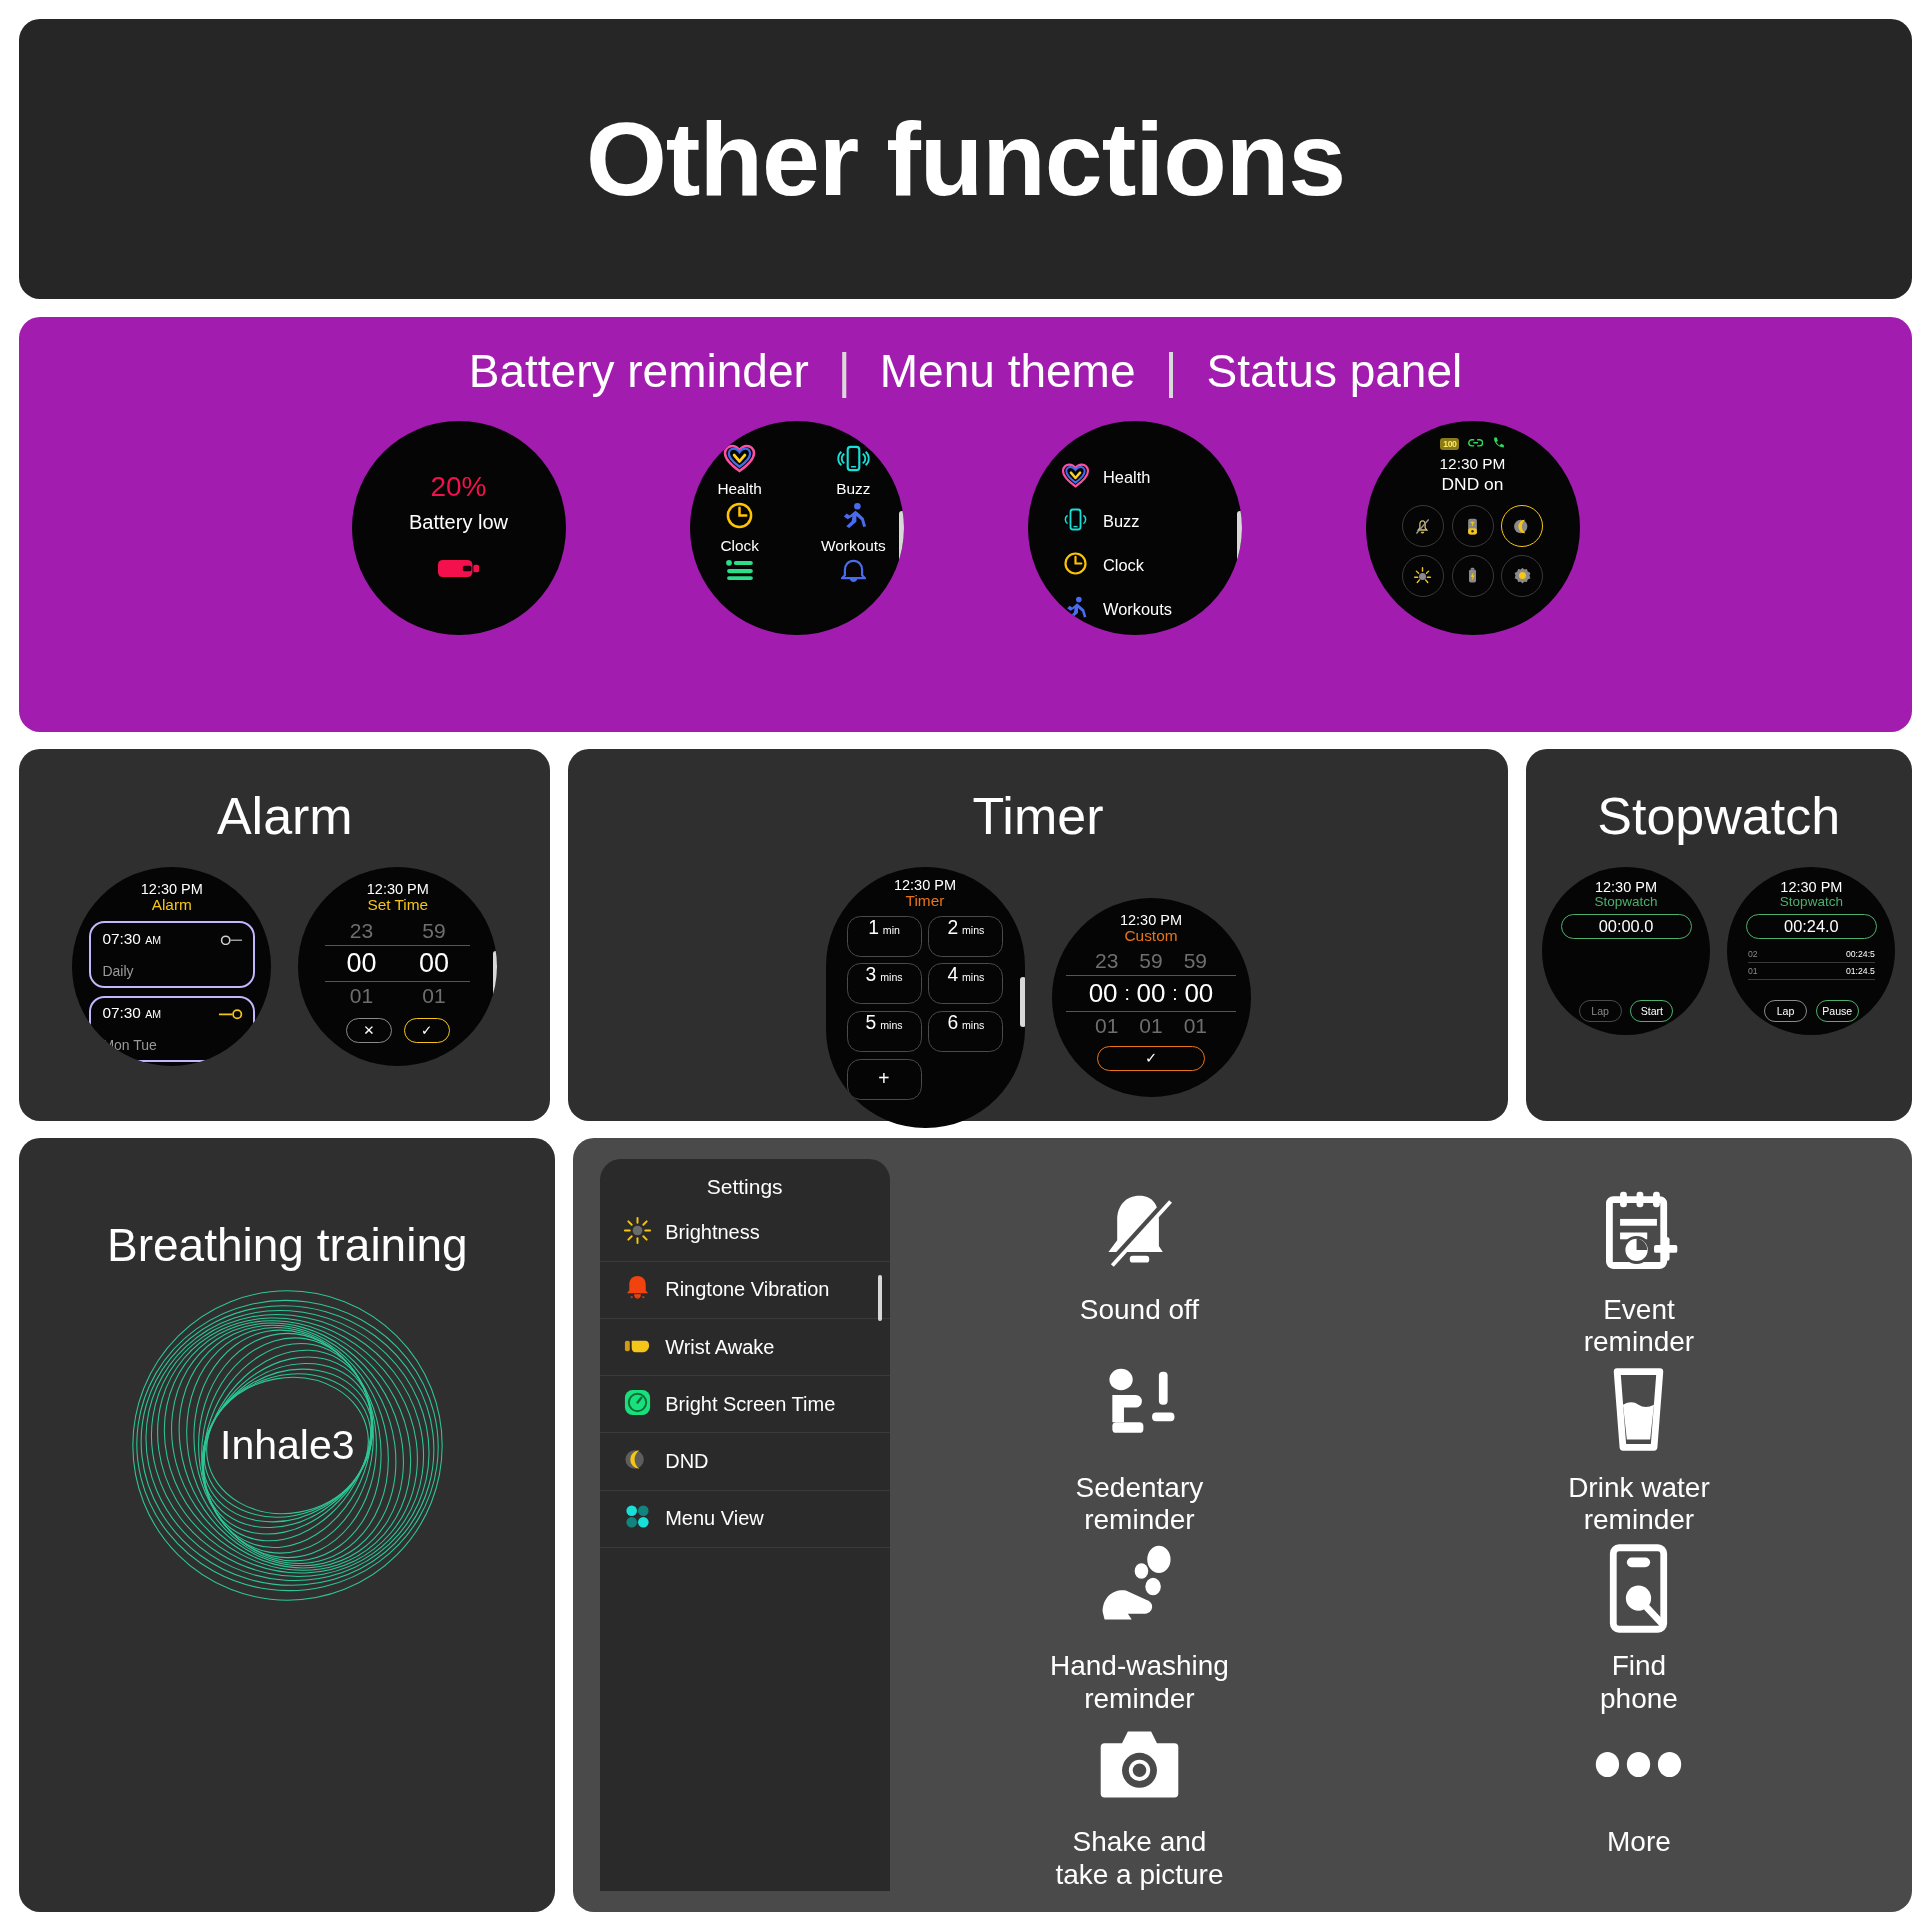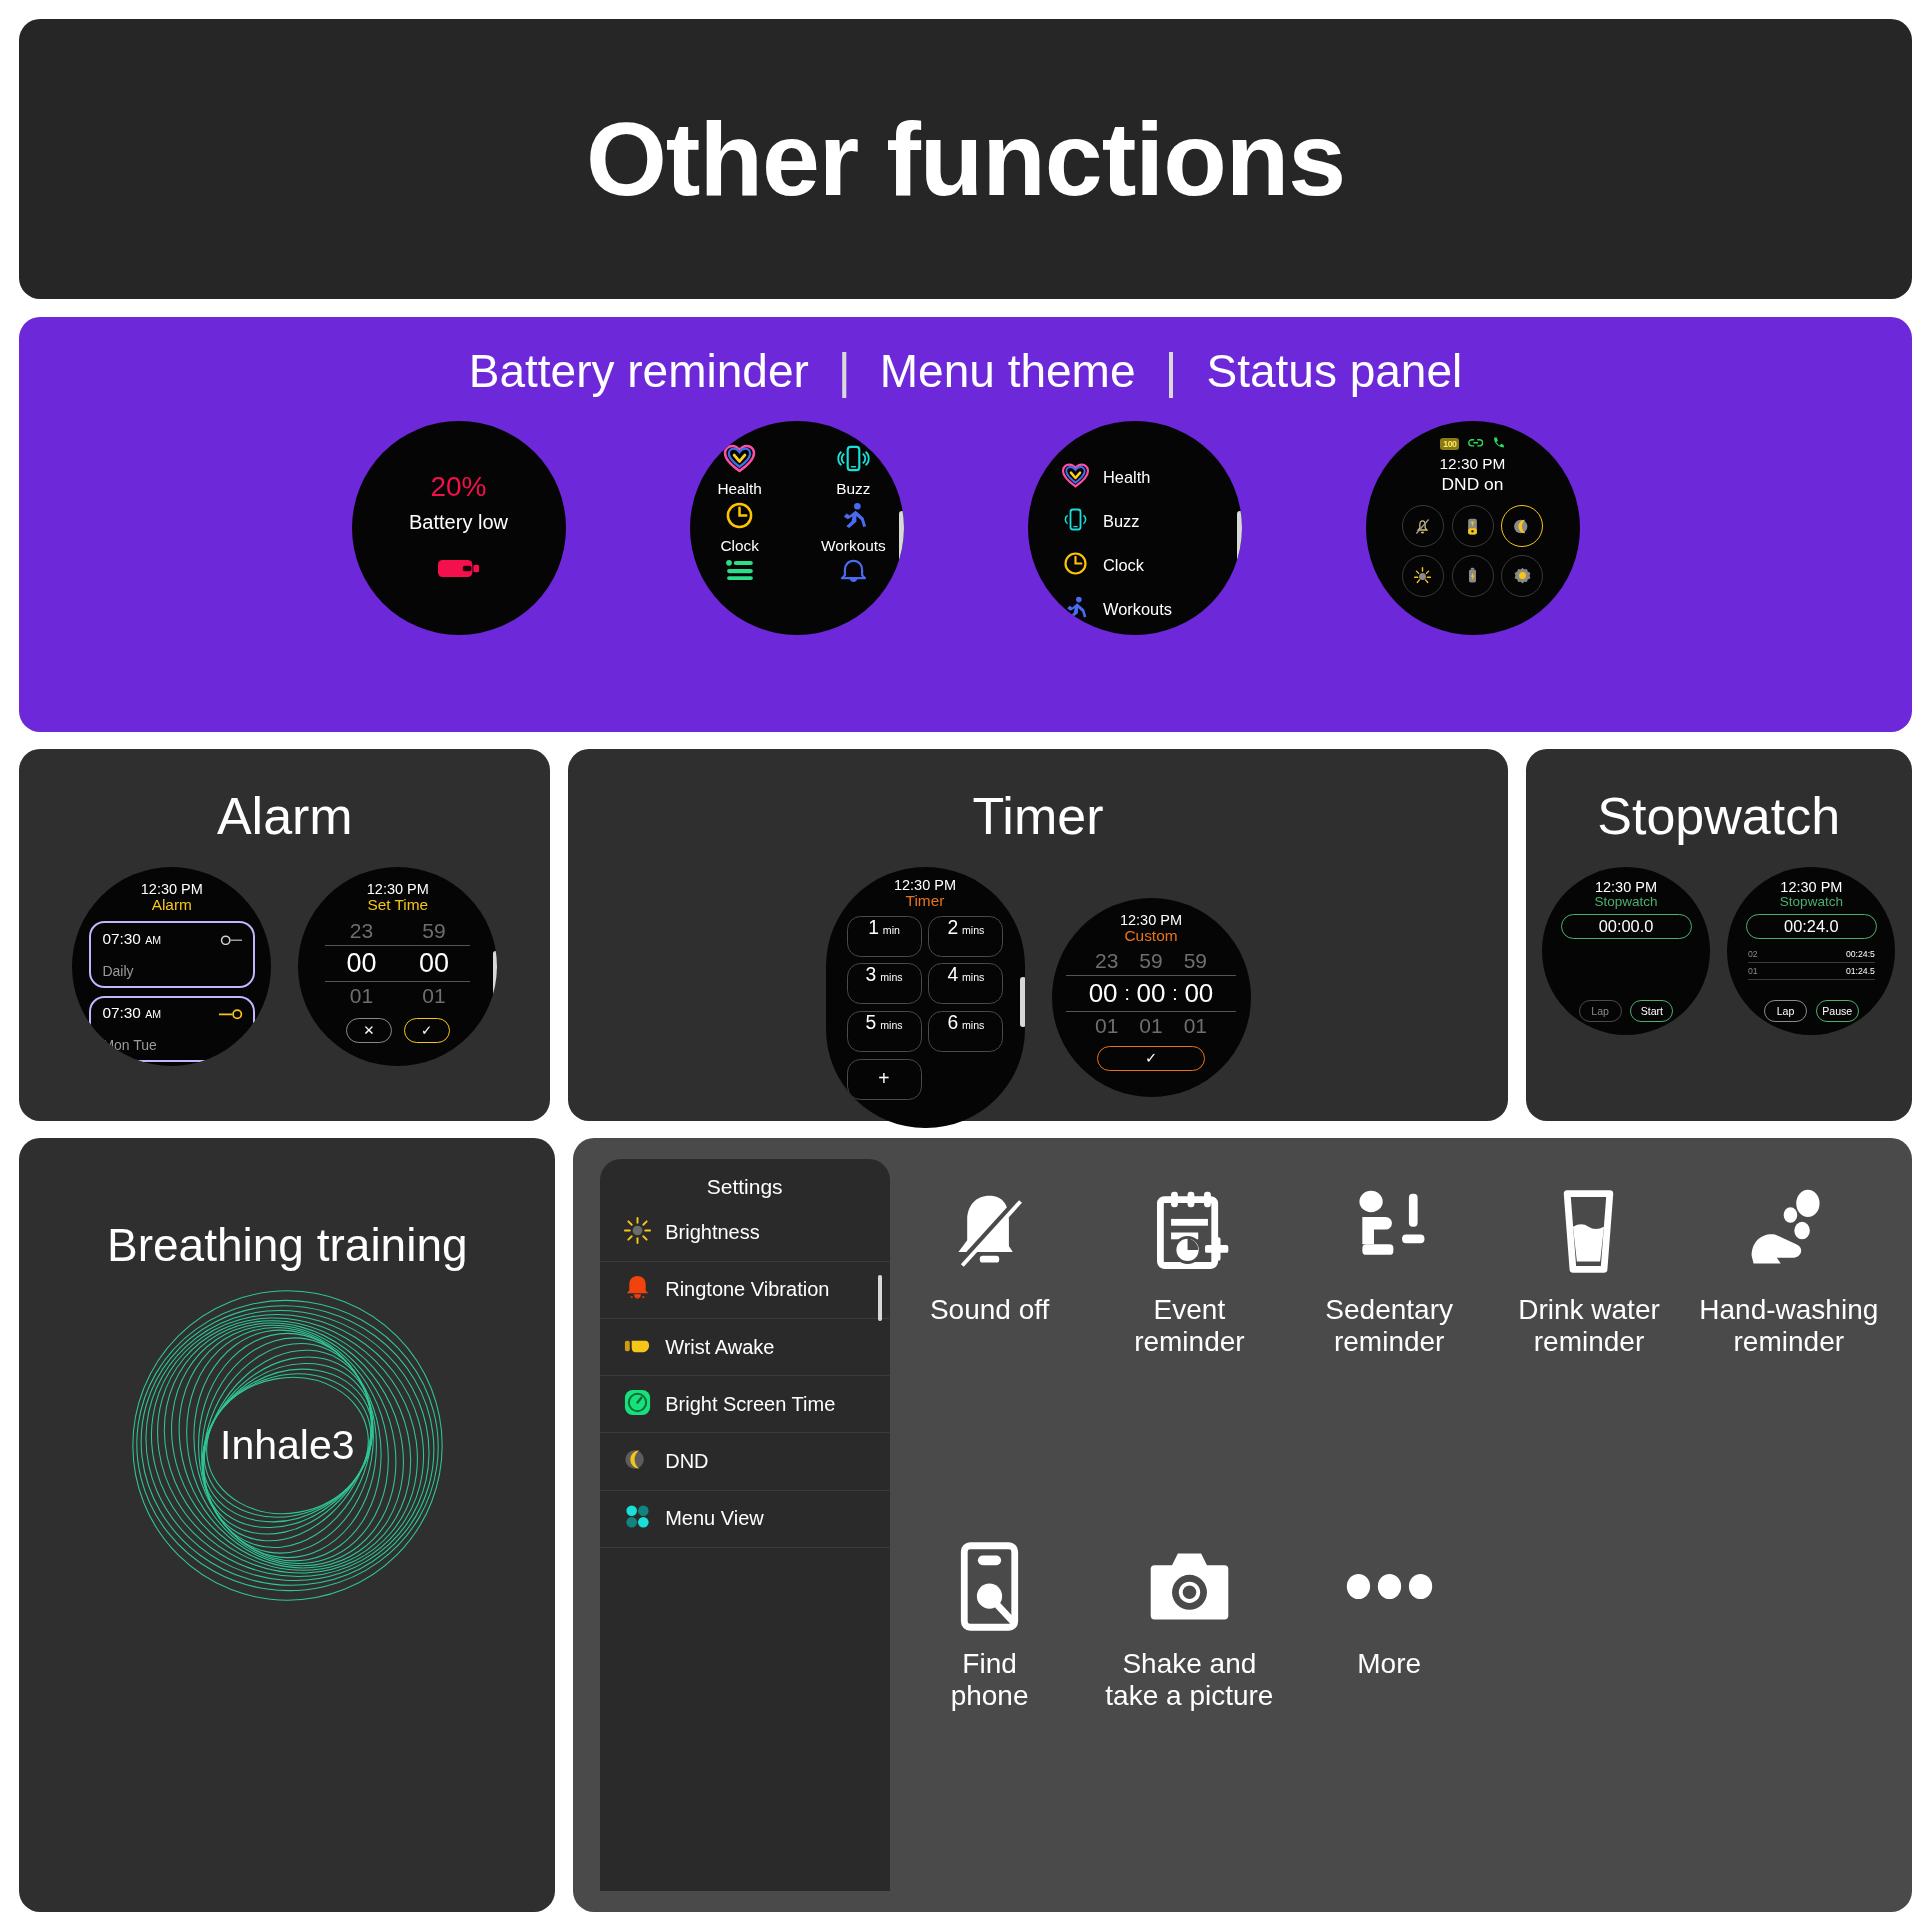--- a/index.html
+++ b/index.html
@@ -14,21 +14,21 @@
   
   .title-banner {
     background: #262626; border-radius: 21px;
     height: 280px; display: flex; align-items: center; justify-content: center;
   }
   .title-banner h1 {
     color: #fff; font-size: 104px; font-weight: bold; letter-spacing: -1px;
   }
 
   
-  .panel { background: #6d28d9; border-radius: 21px; }
+  .panel { background: #a21caf; border-radius: 21px; }
   .row2 { height: 415px; padding: 25px 0 0 0; }
   .row2-heads {
     display: flex; align-items: center; justify-content: center; gap: 0px;
     color: #fff; font-size: 46px; font-weight: 400;
   }
   .row2-heads .sep { color: #d9d9d9; font-weight: 300; padding: 0 29px; font-size: 50px; }
   .row2-heads span.h { white-space: nowrap; }
   .row2-watches { display: flex; align-items: flex-start; justify-content: center; gap: 124px; margin-top: 21px; }
 
   
@@ -128,21 +128,21 @@
   .breath-wrap { position:relative; width:319px;height:319px;margin-top:13.5px;display:flex;align-items:center;justify-content:center;}
   .breath-label { position:relative; z-index:5; color:#fff; font-size:41px;}
 
   .panel-features { flex:1; background:#4a4a4a; border-radius:21px; display:flex; padding: 21px 23px 21px 27px; }
   .settings-phone { width: 290px; background:#2a2a2a; border-radius: 21px 21px 0 0; padding: 15.4px 0 0 0; position:relative; overflow:hidden;}
   .settings-title { color:#fff; text-align:center; font-size:21px; margin-bottom:5.8px;}
   .set-row { display:flex; align-items:center; gap:13.5px; padding: 11.6px 0 11.6px 23px; border-bottom:1px solid #3a3a3a; }
   .set-row .lbl { color:#fff; font-size:20px; white-space:nowrap;}
   .set-scroll { position:absolute; right:7.7px; top:116px; width:3.9px;height:46px;background:#d8d8d8;border-radius:1.9px;}
 
-  .feat-grid { flex:1; display:grid; grid-template-columns: repeat(5, 1fr); grid-template-rows: 1fr 1fr; align-items: start; justify-items:center; padding-top: 23px;}
+  .feat-grid { flex:1; display:grid; grid-template-columns: repeat(2, 1fr); grid-template-rows: 1fr 1fr; align-items: start; justify-items:center; padding-top: 23px;}
   .feat { display:flex;flex-direction:column;align-items:center;gap:11.6px; width:100%;}
   .feat .ic { height:100px; display:flex;align-items:center;justify-content:center;}
   .feat .cap { color:#fff; font-size:28px; text-align:center; line-height:1.15;}
 </style>
 </head>
 <body>
 
 <div class="page">
 
   <div class="title-banner">

